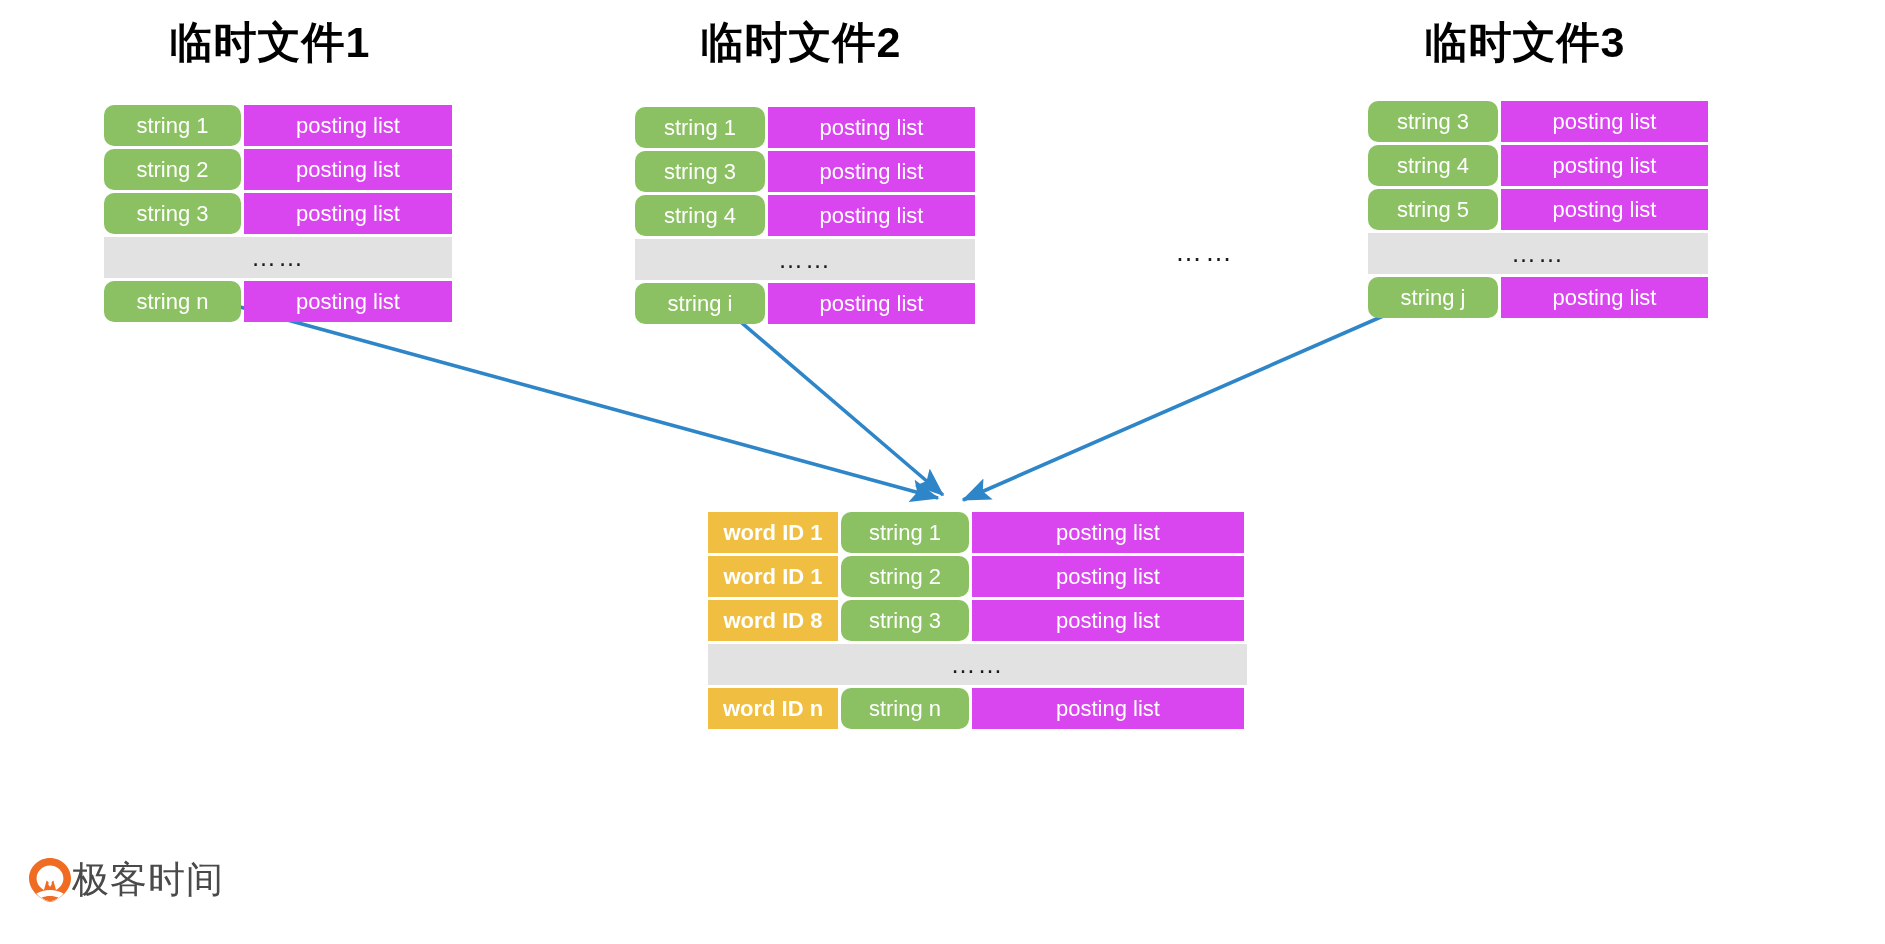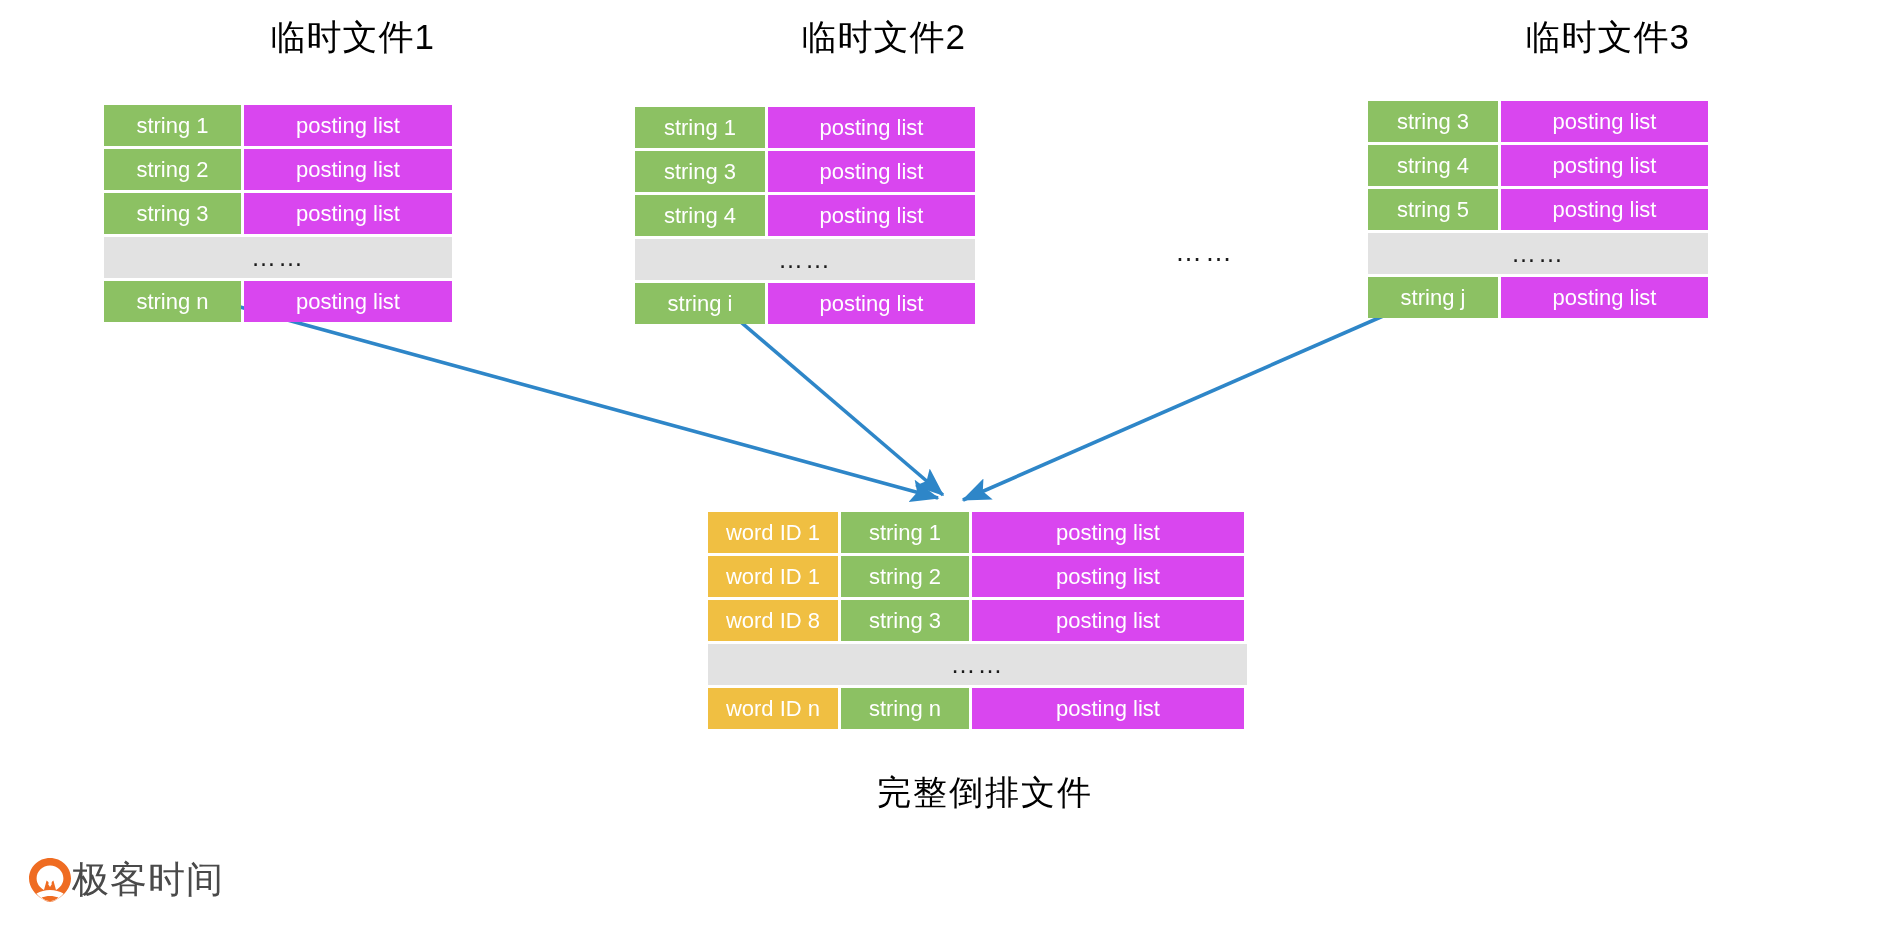--- a/index.html
+++ b/index.html
@@ -26,25 +26,25 @@
     position: absolute;
     left: 0; top: 0;
     width: 1885px;
     height: 944px;
     pointer-events: none;
   }
 
   
   .file-title {
     position: absolute;
-    font-size: 35px;
-    font-weight: 400;
+    font-size: 43px;
+    font-weight: 700;
     letter-spacing: 1px;
     white-space: nowrap;
-    text-align: right;
+    text-align: center;
     color: #000;
   }
 
   
   .tbl {
     position: absolute;
     display: flex;
     flex-direction: column;
     gap: 3px;
   }
@@ -55,23 +55,23 @@
   }
   .cell {
     display: flex;
     align-items: center;
     justify-content: center;
     color: #ffffff;
     font-size: 22px;
     line-height: 1;
     white-space: nowrap;
   }
-  .c-green  { background: #8cc163; }
+  .c-green  { background: #8cc163; border-radius: 10px; }
   .c-blue   { background: #d946ef; }
-  .c-yellow { background: #f0bf42; }
+  .c-yellow { background: #f0bf42; font-weight: bold; }
 
   .row-ellipsis {
     display: flex;
     height: 41px;
   }
   .cell-ellipsis {
     background: #e2e2e2;
     display: flex;
     align-items: center;
     justify-content: center;
@@ -246,21 +246,20 @@
     <div class="row-ellipsis">
       <div class="cell-ellipsis ell">……</div>
     </div>
     <div class="row">
       <div class="cell c-yellow id">word ID n</div>
       <div class="cell c-green k">string n</div>
       <div class="cell c-blue v">posting list</div>
     </div>
   </div>
 
-  <div class="caption" style="left:877px; top:770px;">完整倒排文件</div>
 
   <div class="logo">
     <svg class="logo-mark" viewBox="0 0 44 46">
       <path d="M22 1 C10.4 1 1 10.2 1 21.6 C1 30.4 7.2 38 15.2 42.6 C18.2 44.4 20.6 45 22 45
                C23.4 45 25.8 44.4 28.8 42.6 C36.8 38 43 30.4 43 21.6 C43 10.2 33.6 1 22 1 Z" fill="#ef6c22"></path>
       <path d="M22 8.5 C14.6 8.5 8.6 14.2 8.6 21.3 C8.6 26.4 11.6 30.8 16 32.9
                L18.6 23.6 L22 26.6 L25.4 23.6 L28 32.9 C32.4 30.8 35.4 26.4 35.4 21.3
                C35.4 14.2 29.4 8.5 22 8.5 Z" fill="#ffffff"></path>
       <path d="M22 13 L24.2 13 L23.6 27.5 L22 30 L20.4 27.5 Z" fill="#ffffff"></path>
       <path d="M8.5 36.5 C12 41 16.8 44.3 22 44.3 C27.2 44.3 32 41 35.5 36.5

